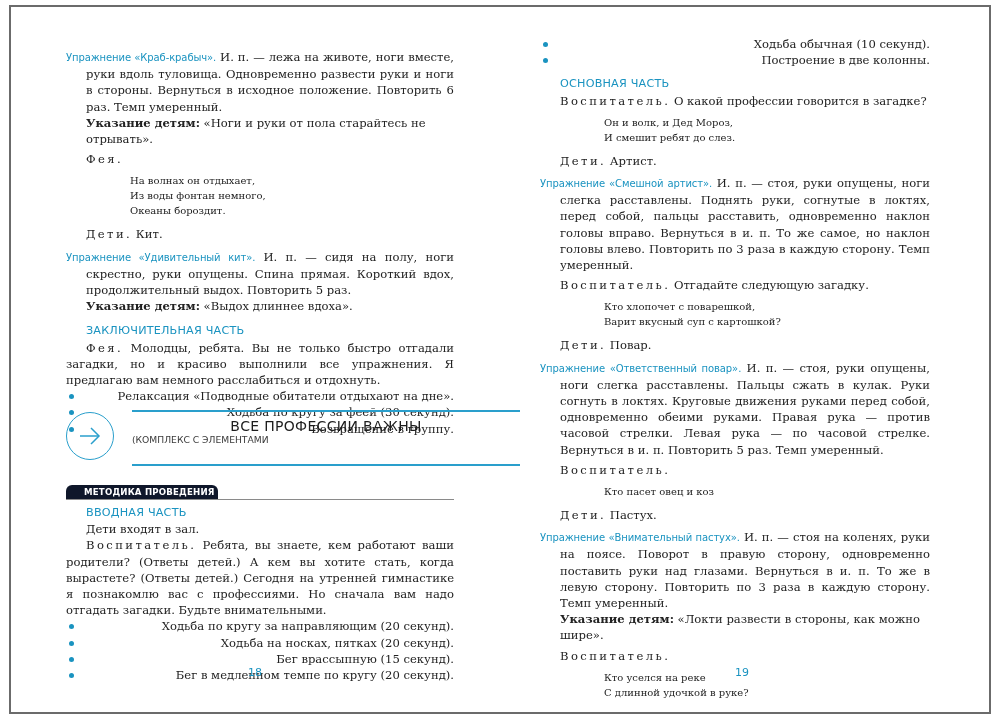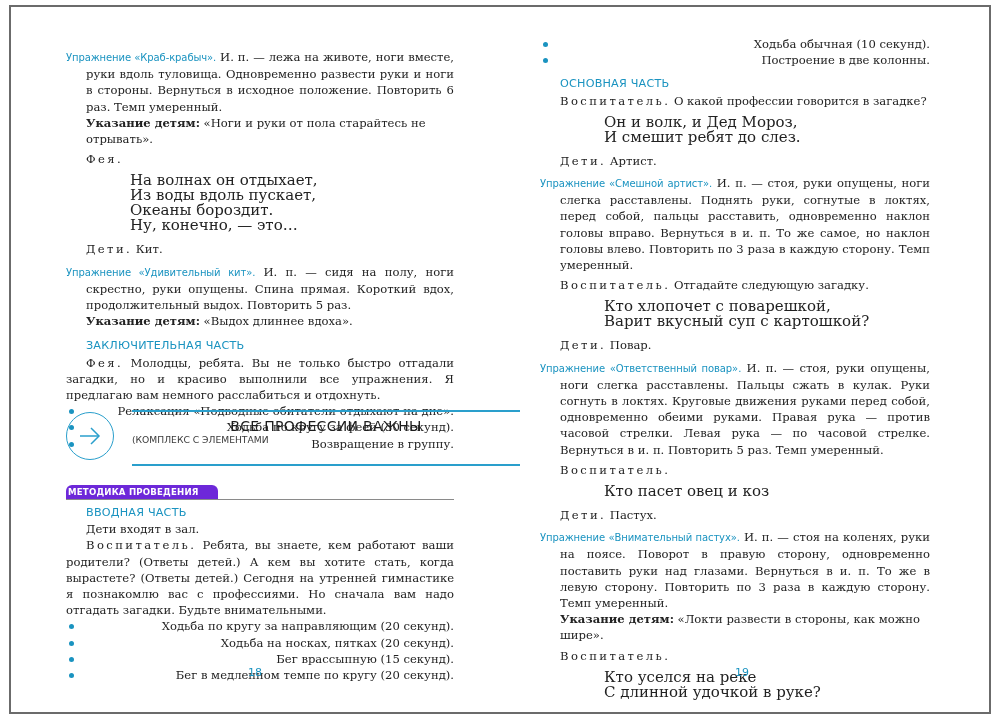--- a/index.html
+++ b/index.html
@@ -13,21 +13,21 @@
   }
   .page { position: absolute; top: 0; font-size: 11.6px; line-height: 16.2px; }
   .page.left { left: 66px; width: 388px; }
   .page.right { left: 540px; width: 390px; }
 
   .ex { text-align: justify; padding-left: 20px; text-indent: -20px; }
   .ex .ex-title { font-family: "DejaVu Sans", "Liberation Sans", sans-serif; color: #1a93c0; font-size: 10px; letter-spacing: -0.1px; margin-top: 20px; }
   .indent { padding-left: 20px; }
   .hint b { font-weight: bold; }
   .speaker { letter-spacing: 2.4px; }
-  .poem { padding-left: 64px; font-size: 15px; line-height: 15px; margin: 6px 0 8px 0; }
+  .poem { padding-left: 64px; font-size: 10px; line-height: 15px; margin: 6px 0 8px 0; }
   .section-h { font-family: "DejaVu Sans", "Liberation Sans", sans-serif; color: #1a93c0; font-size: 11.2px; padding-left: 20px; margin-top: 8px; letter-spacing: 0.2px; }
   .para { text-align: justify; text-indent: 20px; }
   ul.bullets { list-style: none; }
   ul.bullets li { position: relative; padding-left: 20px; text-align: right; }
   ul.bullets li::before {
     content: ""; position: absolute; left: 3px; top: 6px; width: 5px; height: 5px; border-radius: 50%; background: #1a93c0;
   }
   .gap4 { margin-top: 4px; }
   .gap6 { margin-top: 6px; }
 
@@ -35,45 +35,44 @@
   .arrow-circle {
     position: absolute; left: 0; top: 2px; width: 48px; height: 48px; border-radius: 50%;
     border: 1.3px solid #2a9fcc; display: flex; align-items: center; justify-content: center;
   }
   .head-text { position: absolute; left: 66px; top: 0; width: 388px; border-top: 2px solid #2a9fcc; border-bottom: 2px solid #2a9fcc; padding: 6px 0 5px 0; height: 56px; }
   .head-title { font-family: "DejaVu Sans", "Liberation Sans", sans-serif; font-size: 14px; line-height: 16px; color: #1d1d1d; letter-spacing: 0.3px; text-align: center; }
   .head-sub { font-family: "DejaVu Sans", "Liberation Sans", sans-serif; font-size: 9.2px; line-height: 12.5px; color: #3a3a3a; }
 
   .tab-bar { position: absolute; left: 66px; top: 485px; width: 388px; height: 15px; border-bottom: 1.5px solid #8a8a8a; }
   .tab {
-    position: absolute; left: 0; top: 0; height: 14px; width: 152px; background: #6d28d9;
+    position: absolute; left: 0; top: 0; height: 14px; width: 152px; background: #0f172a;
     border-radius: 6px 6px 0 0; color: #fff; font-family: "DejaVu Sans", "Liberation Sans", sans-serif;
-    font-size: 8.6px; font-weight: bold; line-height: 14px; padding-left: 2px; letter-spacing: 0.2px;
+    font-size: 8.6px; font-weight: bold; line-height: 14px; padding-left: 18px; letter-spacing: 0.2px;
   }
 
   .pagenum { position: absolute; top: 666px; font-family: "DejaVu Sans", "Liberation Sans", sans-serif; color: #1a93c0; font-size: 11px; }
 </style>
 </head>
 <body>
 
 <div class="frame"></div>
 
 <div class="page left" style="top:49px;">
   <div class="ex">
     <span class="ex-title">Упражнение «Краб-крабыч».</span><span> И. п. — лежа на животе, ноги вместе, руки вдоль туловища. Одновременно развести руки и ноги в стороны. Вернуться в исходное положение. Повторить 6 раз. Темп умеренный.</span>
   </div>
   <div class="indent hint">
     <b>Указание детям:</b><span> «Ноги и руки от пола старайтесь не отрывать».</span>
   </div>
   <div class="indent speaker gap4">Фея.</div>
   <div class="poem" style="">
     <div>На волнах он отдыхает,</div>
-    <div>Из воды вдоль пускает,</div>
+    <div>Из воды фонтан немного,</div>
     <div>Океаны бороздит.</div>
-    <div>Ну, конечно, — это…</div>
   </div>
   <div class="indent" style="margin-top:3px;">
     <span class="speaker">Дети.</span><span> Кит.</span>
   </div>
   <div class="ex gap6">
     <span class="ex-title">Упражнение «Удивительный кит».</span><span> И. п. — сидя на полу, ноги скрестно, руки опущены. Спина прямая. Короткий вдох, продолжительный выдох. Повторить 5 раз.</span>
   </div>
   <div class="indent hint">
     <b>Указание детям:</b><span> «Выдох длиннее вдоха».</span>
   </div>

